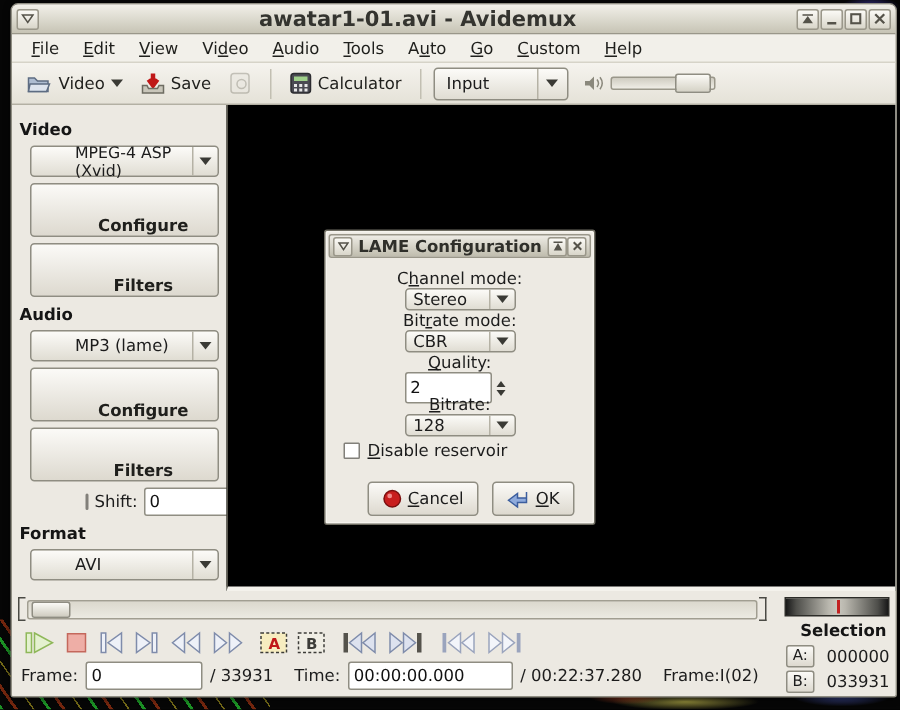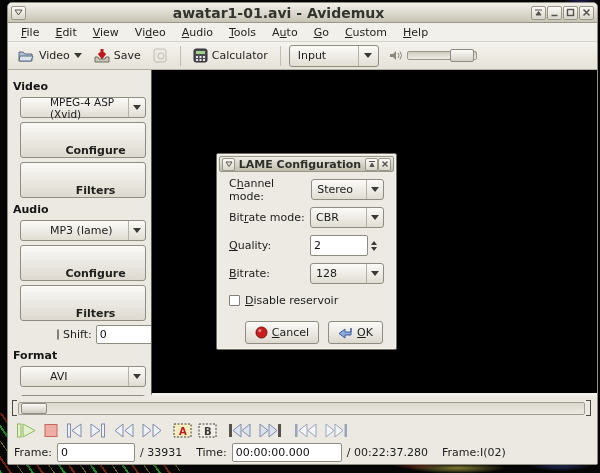--- a/index.html
+++ b/index.html
@@ -68,21 +68,21 @@
   .video-area { flex:1; background:#000; border-left:1px solid #5a584f; border-bottom:3px solid #f4f2ec; position:relative; }
 
   
   .dialog { position:absolute; left:208px; top:150px; width:181px; height:197px; z-index:3;
     background:#edeae3; border:1px solid #6f6d62; box-shadow:2px 3px 7px rgba(0,0,0,.55), inset 0 0 0 1px #f6f4ee; border-radius:2px; }
   .dlg-titlebar { height:16px; margin:2px; display:flex; align-items:center; padding:0 2px;
     background:linear-gradient(#eeece5,#bfbcad); border:1px solid #9a978a; border-radius:2px; }
   .dlg-tb-btn { width:13px; height:13px; display:flex; align-items:center; justify-content:center;
     background:linear-gradient(#fbfaf6,#d9d6ca); border:1px solid #9a978a; border-radius:2px; }
   .dlg-title { flex:1; text-align:center; font-weight:bold; font-size:11px; color:#2f2f2a; }
-  .dlg-row { display:flex; align-items:center; justify-content:space-between; margin:7px 12px 0 12px; height:21px; }
+  .dlg-row { display:flex; align-items:center; justify-content:space-between; margin:7px 12px 0 12px; height:21px;flex-direction:column; }
   .dlg-combo { width:74px; height:21px; }
   .dlg-spin { display:flex; align-items:center; width:74px; gap:3px; }
   .dlg-check-row { display:flex; align-items:center; gap:5px; margin:10px 12px 0 12px; }
   .dlg-buttons { display:flex; justify-content:flex-end; gap:9px; margin:14px 13px 0 0; }
   .dlg-btn { display:flex; align-items:center; gap:4px; height:23px; padding:0 9px;
     background:linear-gradient(#fbfaf7,#ddd9cf); border:1px solid #8f8d82; border-radius:3px; }
 
   
   .bottom { flex:0 0 66px; background:#ece9e2; display:flex; padding:2px 4px 2px 2px; }
   .bottom-left { flex:1; display:flex; flex-direction:column; min-width:0; }
@@ -353,20 +353,34 @@
         <input class="entry" style="width: 78px;" value="0">
         <span>/ 33931</span>
         <span style="width:4px"></span>
         <span>Time:</span>
         <input class="entry" style="width: 110px;" value="00:00:00.000">
         <span>/ 00:22:37.280</span>
         <span style="width:4px"></span>
         <span>Frame:I(02)</span>
       </div>
     </div>
+    <div class="bottom-right">
+      <span class="shuttle">
+          <span class="shuttle-line"></span>
+        </span>
+      <span class="sel-label">Selection</span>
+      <span class="ab-row">
+        <span class="ab-chip">A:</span>
+        <span class="ab-val">000000</span>
+      </span>
+      <span class="ab-row">
+        <span class="ab-chip">B:</span>
+        <span class="ab-val">033931</span>
+      </span>
+    </div>
   </div>
 
   <div class="dialog">
     <div class="dlg-titlebar">
       <span class="dlg-tb-btn">
         <svg width="8" height="8">
             <path d="M1 2 H7 L4 6.5 Z" fill="none" stroke="#55534a"></path>
           </svg>
       </span>
       <span class="dlg-title">LAME Configuration</span>

